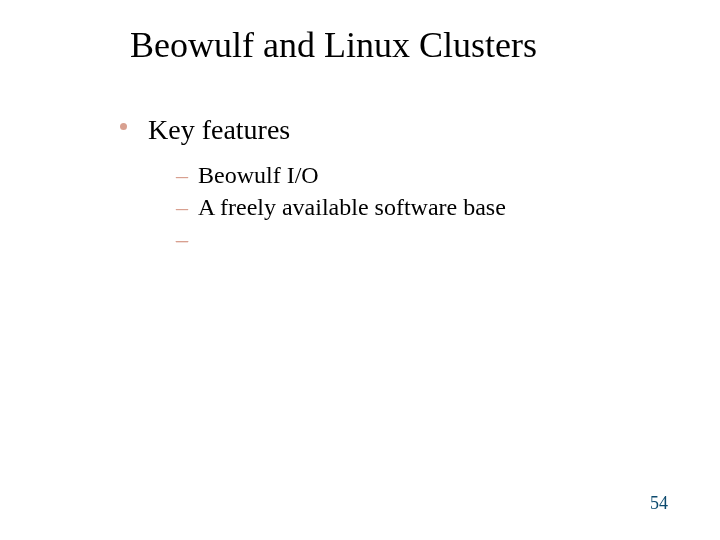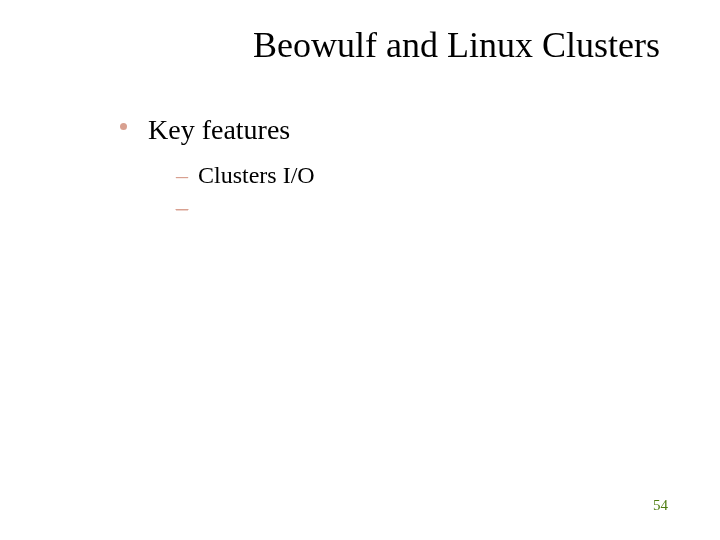--- a/index.html
+++ b/index.html
@@ -18,21 +18,21 @@
     }
     .slide {
       width: 100%;
       height: 100%;
       padding: 24px 60px 0 60px;
       position: relative;
     }
     .title {
       font-size: 36px;
       font-weight: 400;
-      text-align: right;
+      text-align: left;
       margin-left: 70px;
       margin-bottom: 48px;
     }
     .level1 {
       list-style: none;
       margin-left: 60px;
     }
     .level1-item {
       font-size: 28px;
       margin-bottom: 6px;
@@ -63,42 +63,43 @@
     .level2-dash {
       position: absolute;
       left: 0;
       top: 0;
       color: #d8a090;
     }
     .page-number {
       position: absolute;
       bottom: 26px;
       right: 52px;
-      font-size: 15px;
-      color: #4d7c0f;
+      font-size: 18px;
+      color: #0c4a6e;
     }
   </style>
 </head>
 <body>
 
 <div class="slide">
   <h1 class="title">Beowulf and Linux Clusters</h1>
 
   <ul class="level1">
     <li class="level1-item">
       <span class="level1-bullet"></span>
       <span>Key features</span>
 
       <ul class="level2">
         <li class="level2-item">
           <span class="level2-dash">–</span>
-          <span>Clusters I/O</span>
+          <span>Beowulf I/O</span>
         </li>
         <li class="level2-item">
           <span class="level2-dash">–</span>
+          <span>A freely available software base</span>
         </li>
         <li class="level2-item">
           <span class="level2-dash">–</span>
         </li>
         <li class="level2-item">
           <span class="level2-dash">–</span>
         </li>
       </ul>
     </li>
   </ul>

